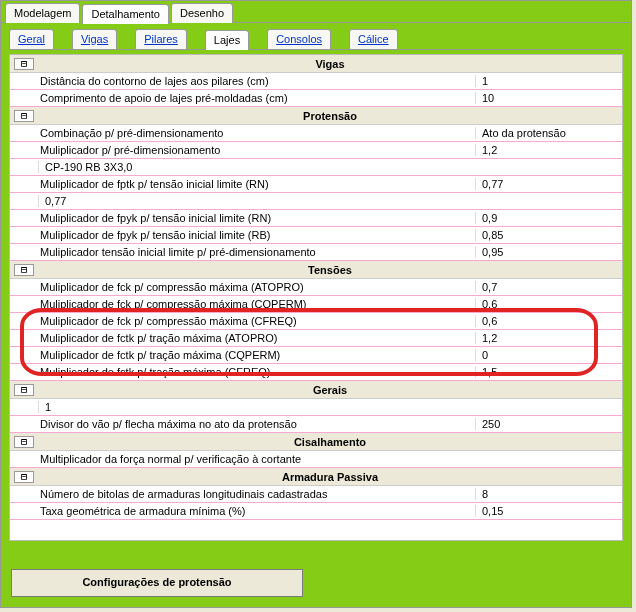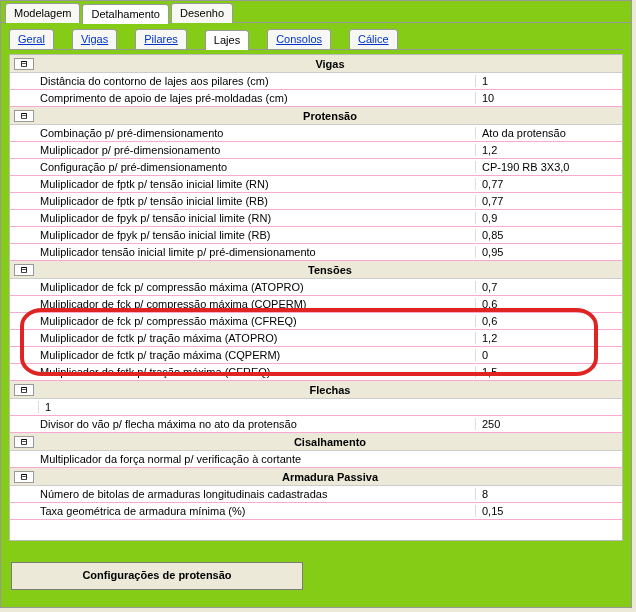--- a/index.html
+++ b/index.html
@@ -118,21 +118,21 @@
     right: 24px;
     border: 4px solid #e02424;
     border-radius: 22px / 18px;
     height: 60px;
     top: 253px;
     pointer-events: none;
   }
   .button-row {
     position: absolute;
     left: 10px;
-    bottom: 17px;
+    bottom: 10px;
     width: 612px;
     display: flex;
   }
   .button {
     width: 290px;
     height: 26px;
     border: 1px solid #7a7a7a;
     background: #ece9d8;
     text-align: center;
     line-height: 24px;
@@ -192,31 +192,29 @@
       <div class="label">Combinação p/ pré-dimensionamento</div>
       <div class="value">Ato da protensão</div>
       </div>
     <div class="row">
         <div class="spacer"></div>
       <div class="label">Muliplicador p/ pré-dimensionamento</div>
       <div class="value">1,2</div>
       </div>
     <div class="row">
         <div class="spacer"></div>
-      <div class="label">Configuração p/ pré-dimensionamento</div>
       <div class="value">CP-190 RB 3X3,0</div>
       </div>
     <div class="row">
         <div class="spacer"></div>
       <div class="label">Muliplicador de fptk p/ tensão inicial limite (RN)</div>
       <div class="value">0,77</div>
       </div>
     <div class="row">
         <div class="spacer"></div>
-      <div class="label">Muliplicador de fptk p/ tensão inicial limite (RB)</div>
       <div class="value">0,77</div>
       </div>
     <div class="row">
         <div class="spacer"></div>
       <div class="label">Muliplicador de fpyk p/ tensão inicial limite (RN)</div>
       <div class="value">0,9</div>
       </div>
     <div class="row">
         <div class="spacer"></div>
       <div class="label">Muliplicador de fpyk p/ tensão inicial limite (RB)</div>
@@ -258,21 +256,21 @@
       <div class="value">0</div>
       </div>
     <div class="row">
         <div class="spacer"></div>
       <div class="label">Muliplicador de fctk p/ tração máxima (CFREQ)</div>
       <div class="value">1,5</div>
       </div>
 
     <div class="section-header">
       <div class="expander">⊟</div>
-      <div class="section-title">Flechas</div>
+      <div class="section-title">Gerais</div>
     </div>
     <div class="row">
         <div class="spacer"></div>
       <div class="value">1</div>
       </div>
     <div class="row">
         <div class="spacer"></div>
       <div class="label">Divisor do vão p/ flecha máxima no ato da protensão</div>
       <div class="value">250</div>
       </div>

